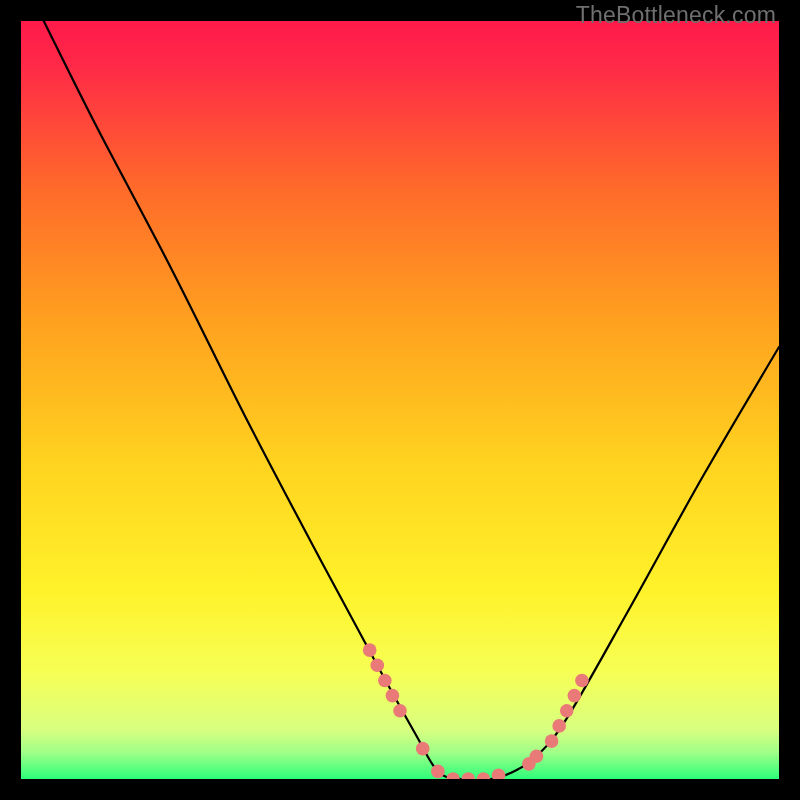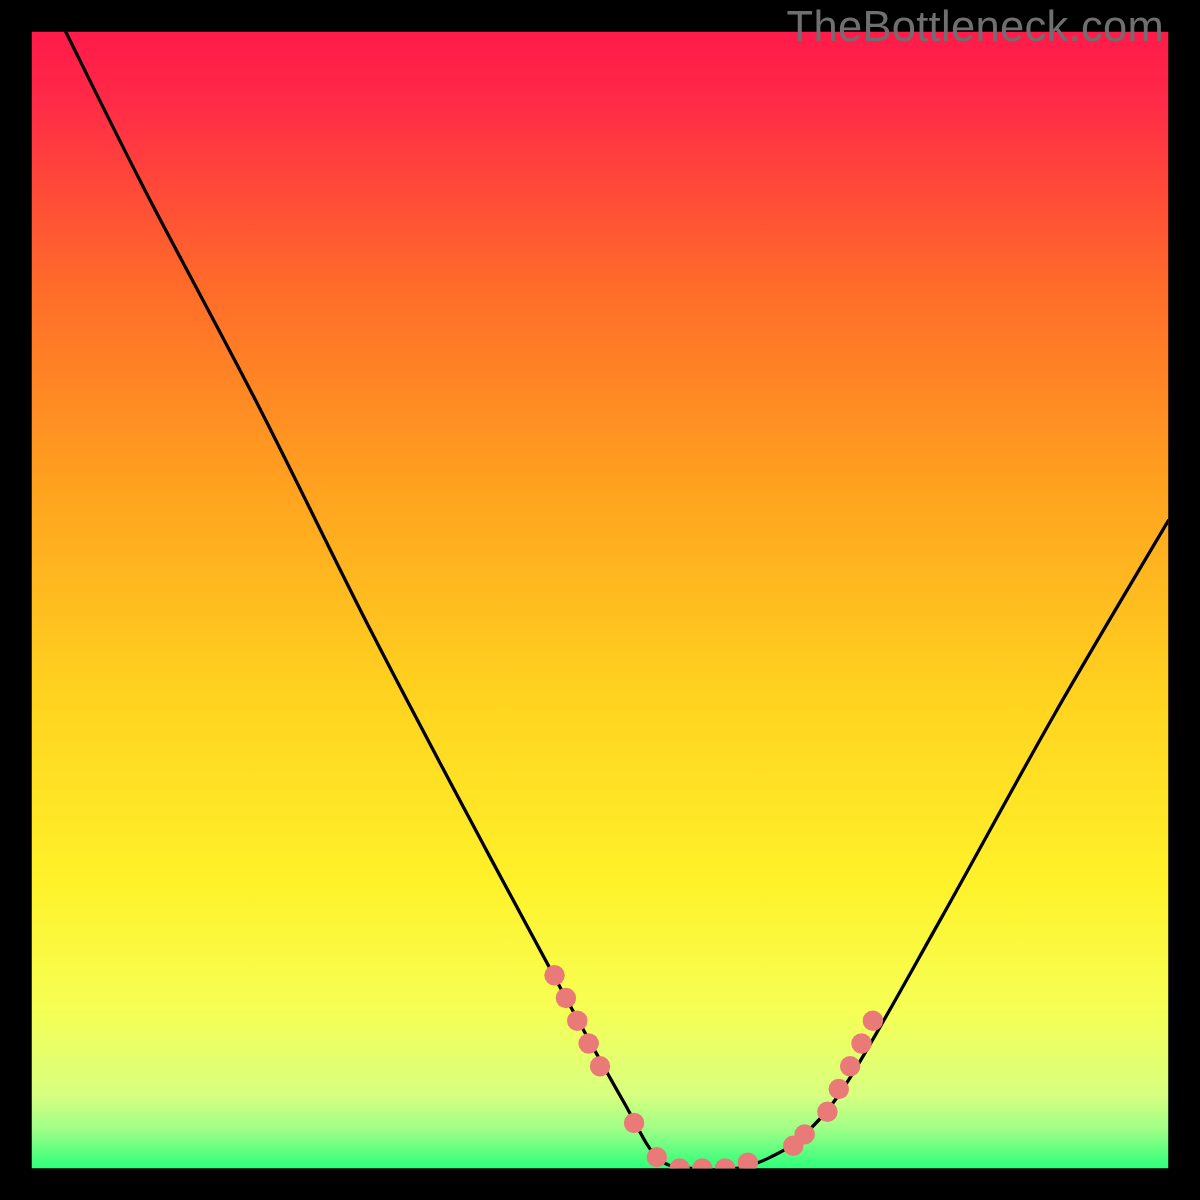--- a/index.html
+++ b/index.html
@@ -23,21 +23,21 @@
     position: absolute;
     left: 0;
     top: 0;
     width: 758px;
     height: 758px;
   }
   .watermark {
     position: absolute;
     top: 2px;
     right: 24px;
-    font-size: 29px;
+    font-size: 23px;
     font-weight: 500;
     color: #6f6f6f;
     letter-spacing: 0.2px;
   }
 </style>
 </head>
 <body>
 
 <div class="frame">
   <svg class="plot-area" viewBox="0 0 758 758" preserveAspectRatio="none">

